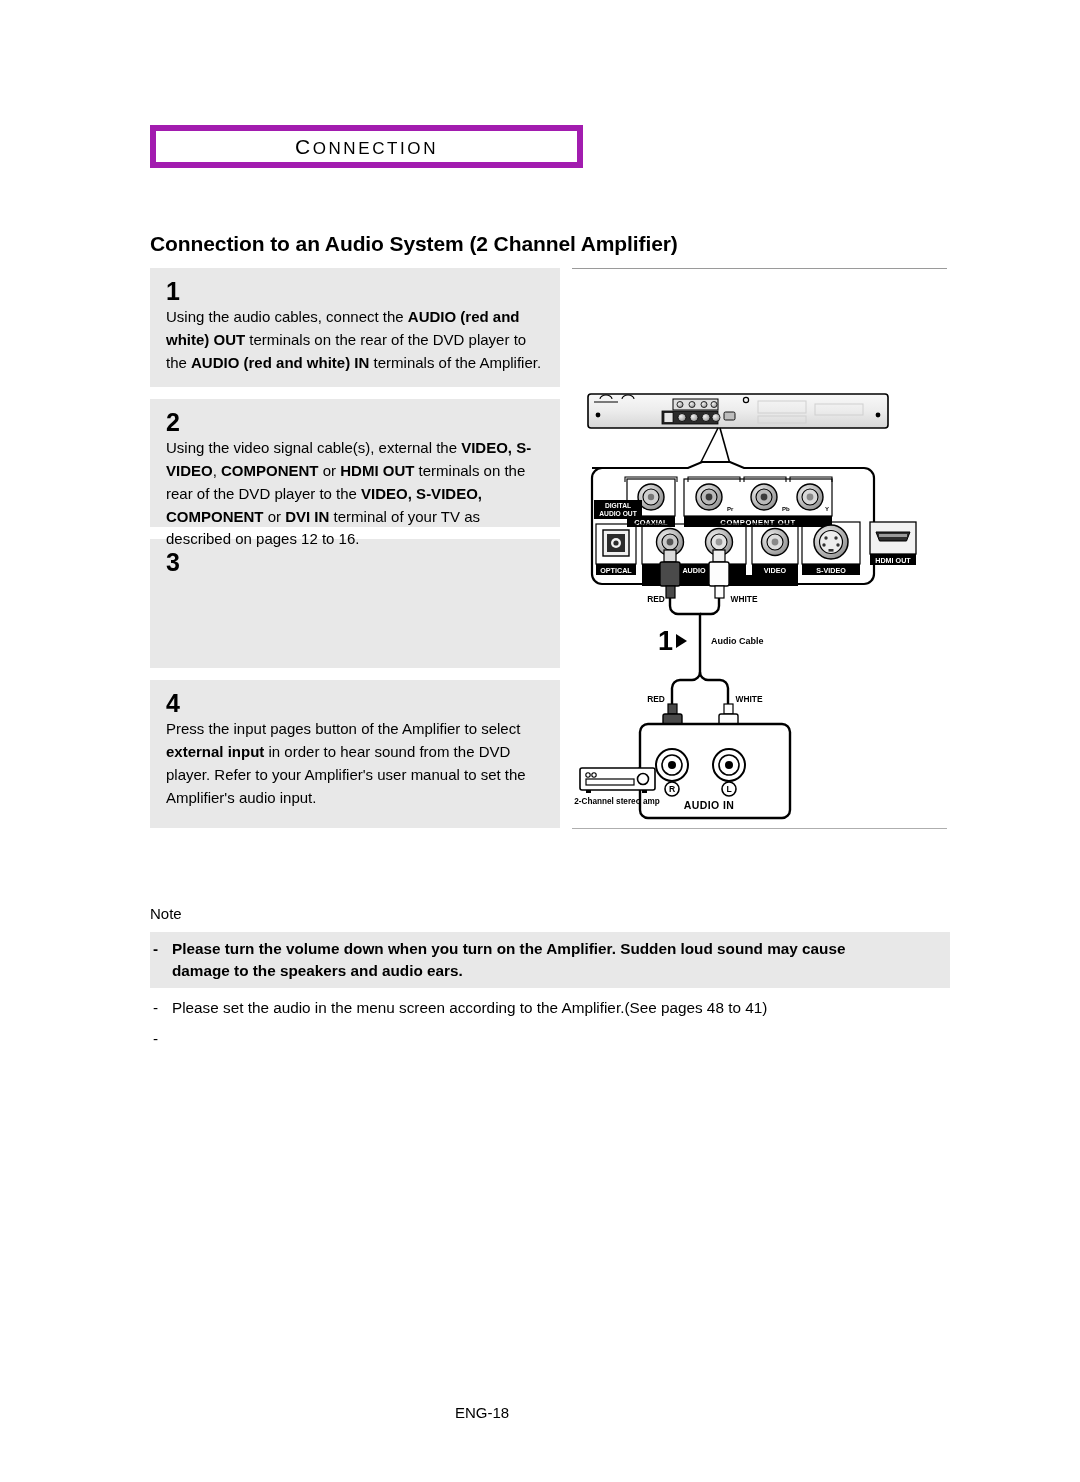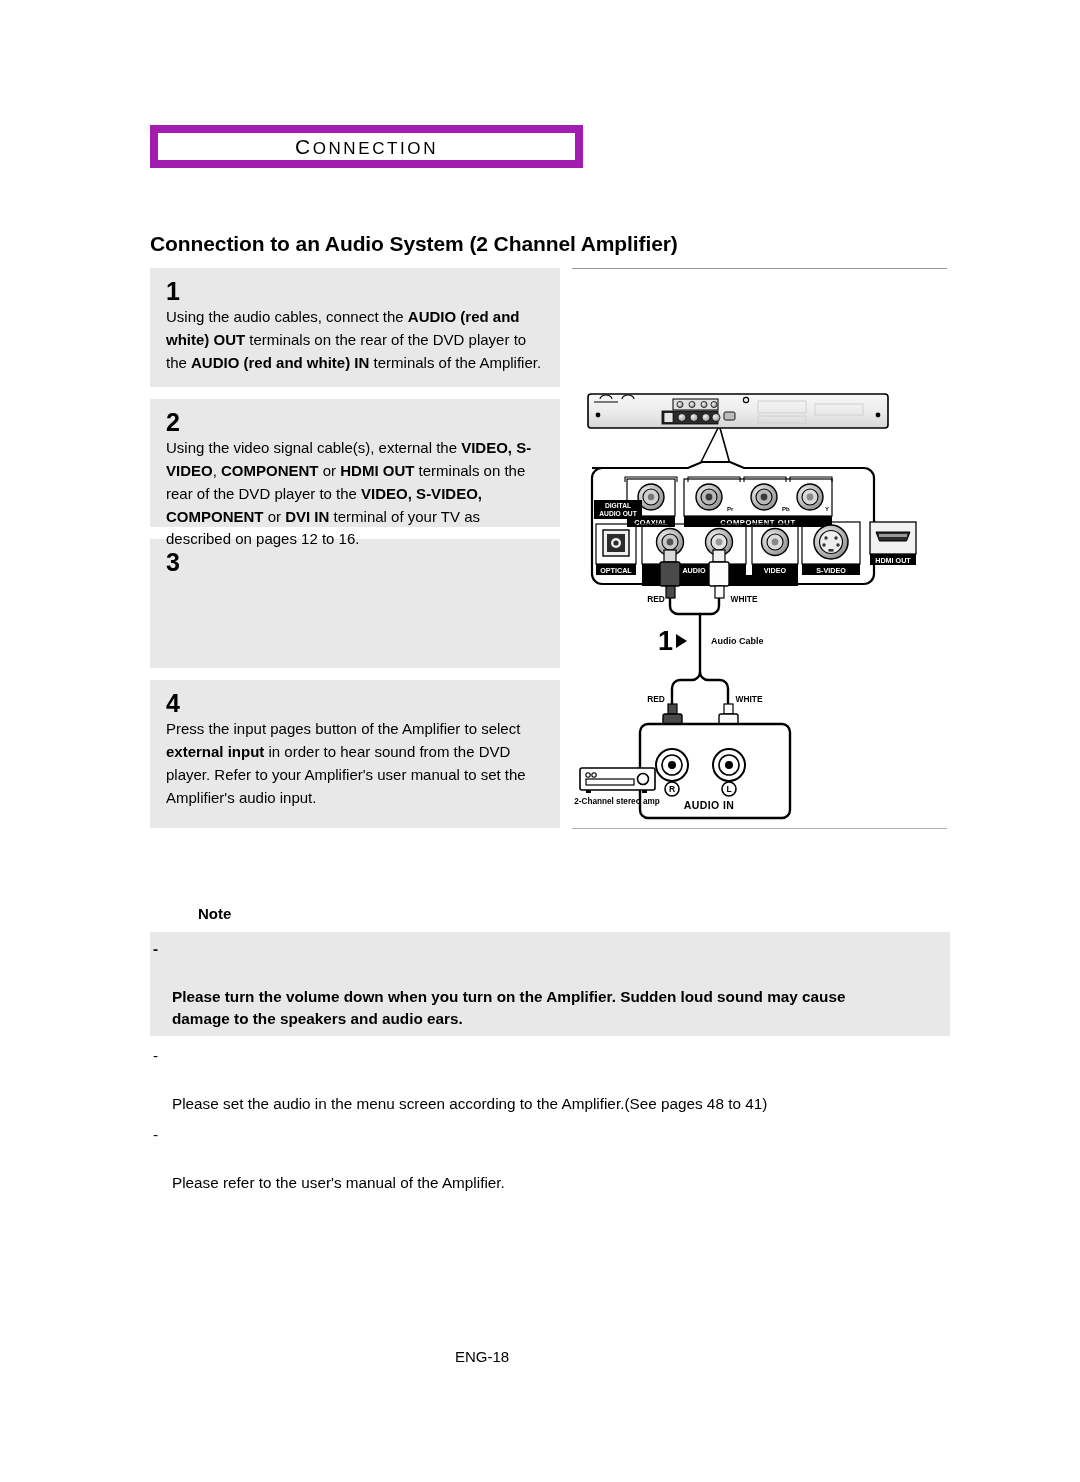--- a/index.html
+++ b/index.html
@@ -16,21 +16,21 @@
     overflow: hidden;
   }
 
   
   .chapter-box {
     position: absolute;
     left: 150px;
     top: 125px;
     width: 433px;
     height: 43px;
-    border: 8px solid #a21caf;
+    border: 6px solid #a21caf;
     box-sizing: border-box;
     display: flex;
     align-items: center;
     justify-content: center;
   }
   .chapter-title {
     font-size: 17px;
     font-weight: 400;
     letter-spacing: 2.6px;
     font-variant: small-caps;
@@ -104,49 +104,48 @@
 
   
   .note {
     position: absolute;
     left: 150px;
     top: 905px;
     width: 800px;
   }
   .note-label {
     font-size: 15px;
-    font-weight: bold;
+    font-weight: normal;
     margin-bottom: 10px;
-    margin-left: 48px;
   }
   .note-hl {
     background: #e8e8e8;
     padding: 6px 0 7px 0;
   }
   .note-row {
     display: flex;
     font-size: 15.3px;
     line-height: 1.42;
   }
   .note-dash {
     width: 22px;
     flex: 0 0 22px;
     text-align: left;
     padding-left: 3px;
     box-sizing: border-box;
   }
-  .note-body { flex: 1; margin-top: 48px; }
+  .note-body { flex: 1; }
   .note-hl .note-row { font-weight: bold; }
   .note-plain { margin-top: 9px; }
 
   
   .footer {
     position: absolute;
     left: 0;
-    top: 1348px;
+    top: 1404px;
     width: 964px;
     text-align: center;
     font-size: 15px;
   }
 </style>
 </head>
 <body>
 
 <div class="chapter-box">
   <span class="chapter-title"><span class="lead">C</span><span>ONNECTION</span></span>
@@ -436,21 +435,20 @@
       <div class="note-body">
         <div>Please set the audio in the menu screen according to the Amplifier.(See pages 48 to 41)</div>
       </div>
     </div>
   </div>
 
   <div class="note-plain">
     <div class="note-row">
       <div class="note-dash">-</div>
       <div class="note-body">
-        <div>Please refer to the user's manual of the Amplifier.</div>
       </div>
     </div>
   </div>
 </div>
 
 <div class="footer">
   <span>ENG-18</span>
 </div>
 
 </body></html>

